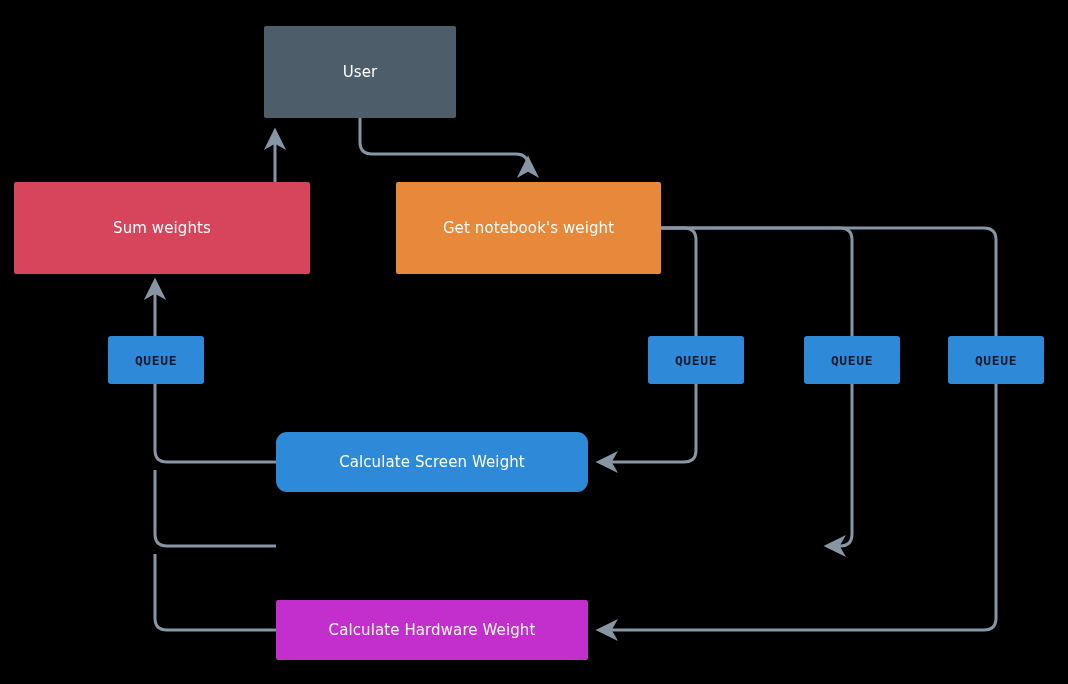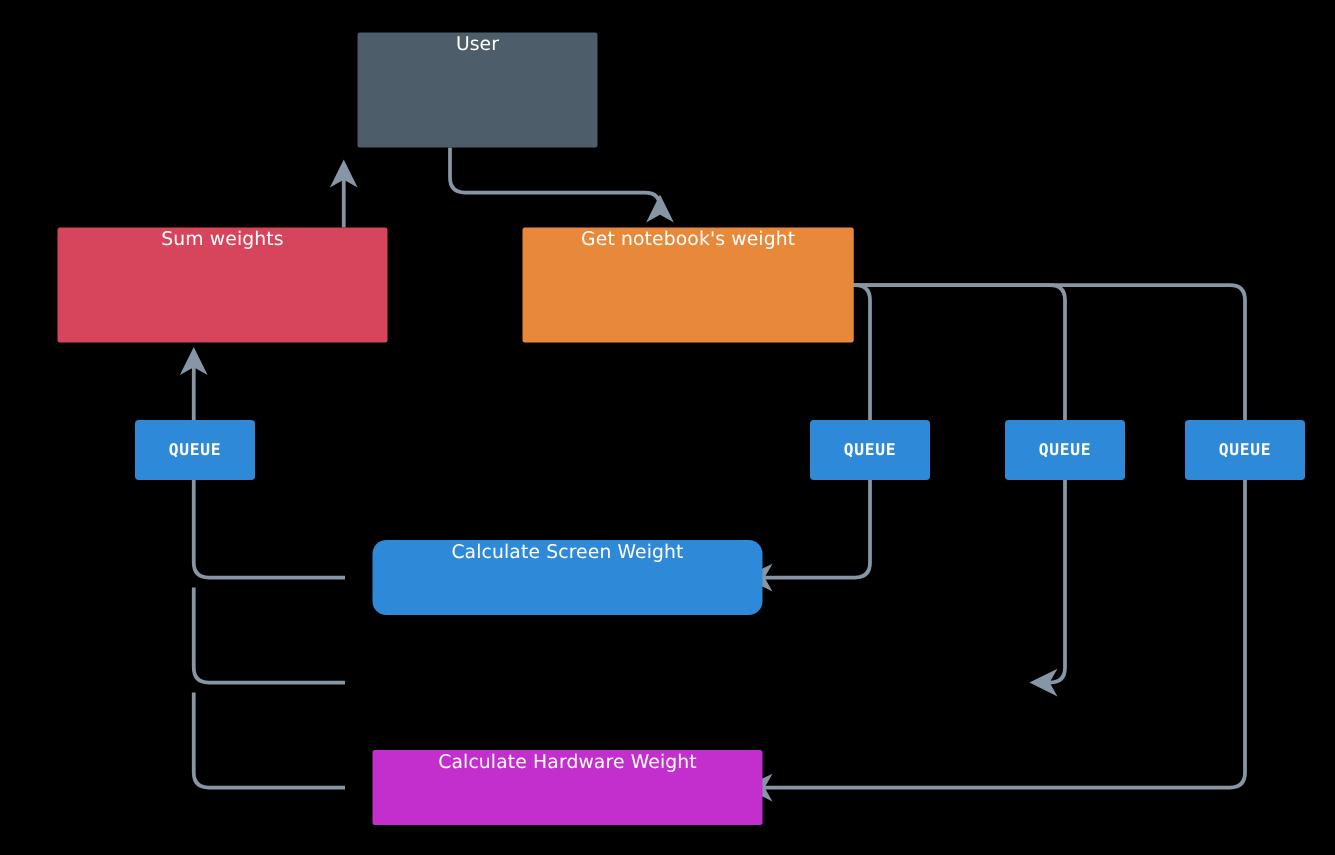--- a/index.html
+++ b/index.html
@@ -21,28 +21,27 @@
     position: absolute;
     left: 0;
     top: 0;
     width: 1068px;
     height: 684px;
   }
   .node {
     position: absolute;
     box-sizing: border-box;
     display: flex;
-    align-items: flex-start;
+    align-items: center;
     justify-content: center;
     color: #ffffff;
     border-radius: 2px;
     text-align: center;
     line-height: 1.2;
     z-index: 2;
-    margin-left: 22px;
   }
   .node-label {
     font-size: 15px;
     font-weight: 400;
     letter-spacing: 0.1px;
     color: #ffffff;
     padding: 0 8px;
   }
   .queue {
     position: absolute;
@@ -50,21 +49,21 @@
     display: flex;
     align-items: center;
     justify-content: center;
     background: #2e8ad8;
     border-radius: 3px;
     z-index: 3;
   }
   .queue-label {
     font-size: 13px;
     font-weight: 700;
-    color: #ffffff;
+    color: #0f172a;
     letter-spacing: 0.6px;
     font-family: "DejaVu Sans Mono", monospace;
   }
 </style>
 </head>
 <body>
 
 <div id="canvas">
 
   <svg class="edge-layer" viewBox="0 0 1068 684" width="1068" height="684" xmlns="http://www.w3.org/2000/svg">
@@ -89,21 +88,21 @@
       <path d="M 661 228 L 840 228 Q 852 228 852 240 L 852 534 Q 852 546 840 546 L 828 546" marker-end="url(#arrowhead)"></path>
 
       <path d="M 661 228 L 984 228 Q 996 228 996 240 L 996 618 Q 996 630 984 630 L 600 630" marker-end="url(#arrowhead)"></path>
     </g>
   </svg>
 
   <div class="node" style="left:264px; top:26px; width:192px; height:92px; background:#4e5d6a;">
     <span class="node-label">User</span>
   </div>
 
-  <div class="node" style="left:24px; top:182px; width:264px; height:92px; background:#d6455b;">
+  <div class="node" style="left:14px; top:182px; width:296px; height:92px; background:#d6455b;">
     <span class="node-label">Sum weights</span>
   </div>
 
   <div class="node" style="left:396px; top:182px; width:265px; height:92px; background:#e8883a;">
     <span class="node-label">Get notebook's weight</span>
   </div>
 
   <div class="node" style="left:276px; top:432px; width:312px; height:60px; background:#2e8ad8;border-radius:11px;">
     <span class="node-label">Calculate Screen Weight</span>
   </div>

